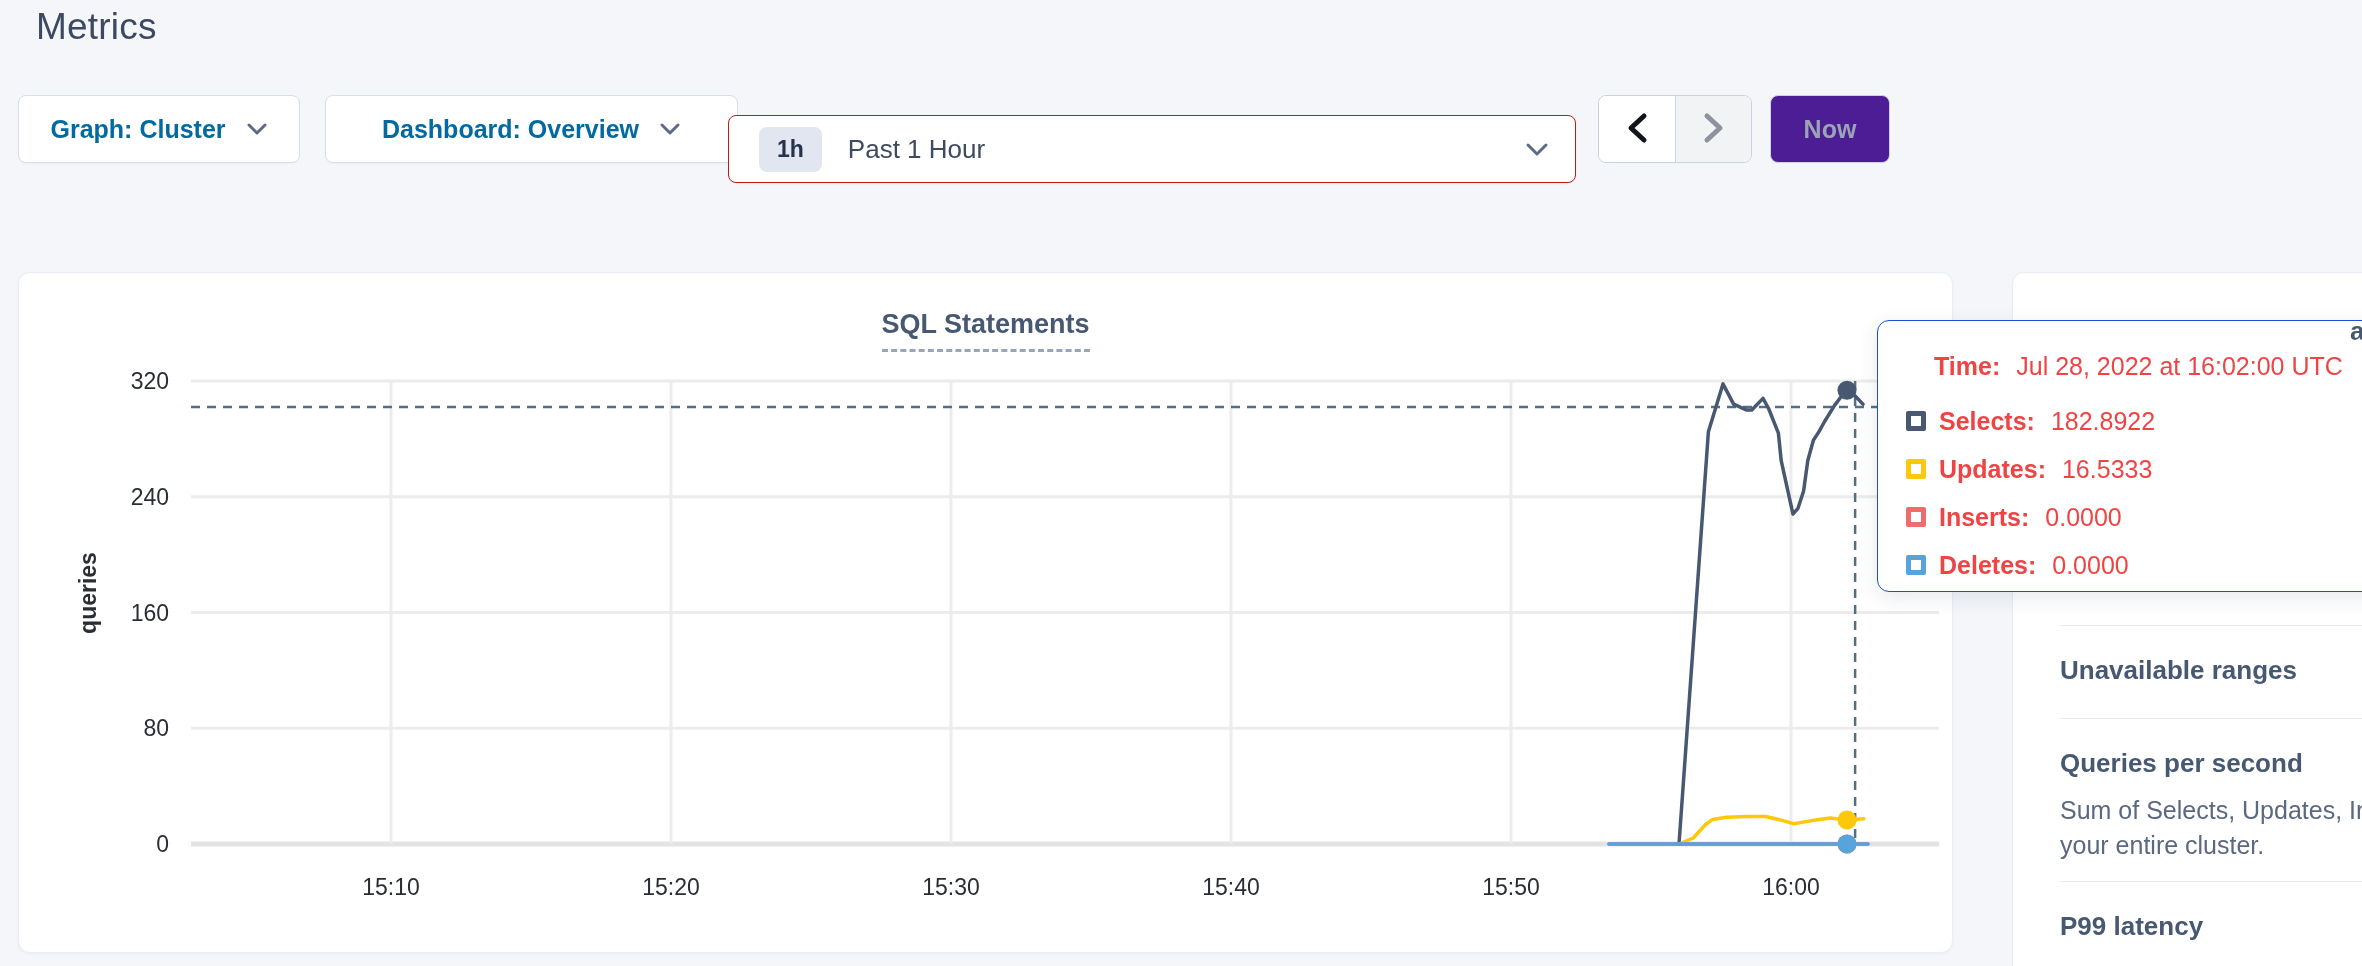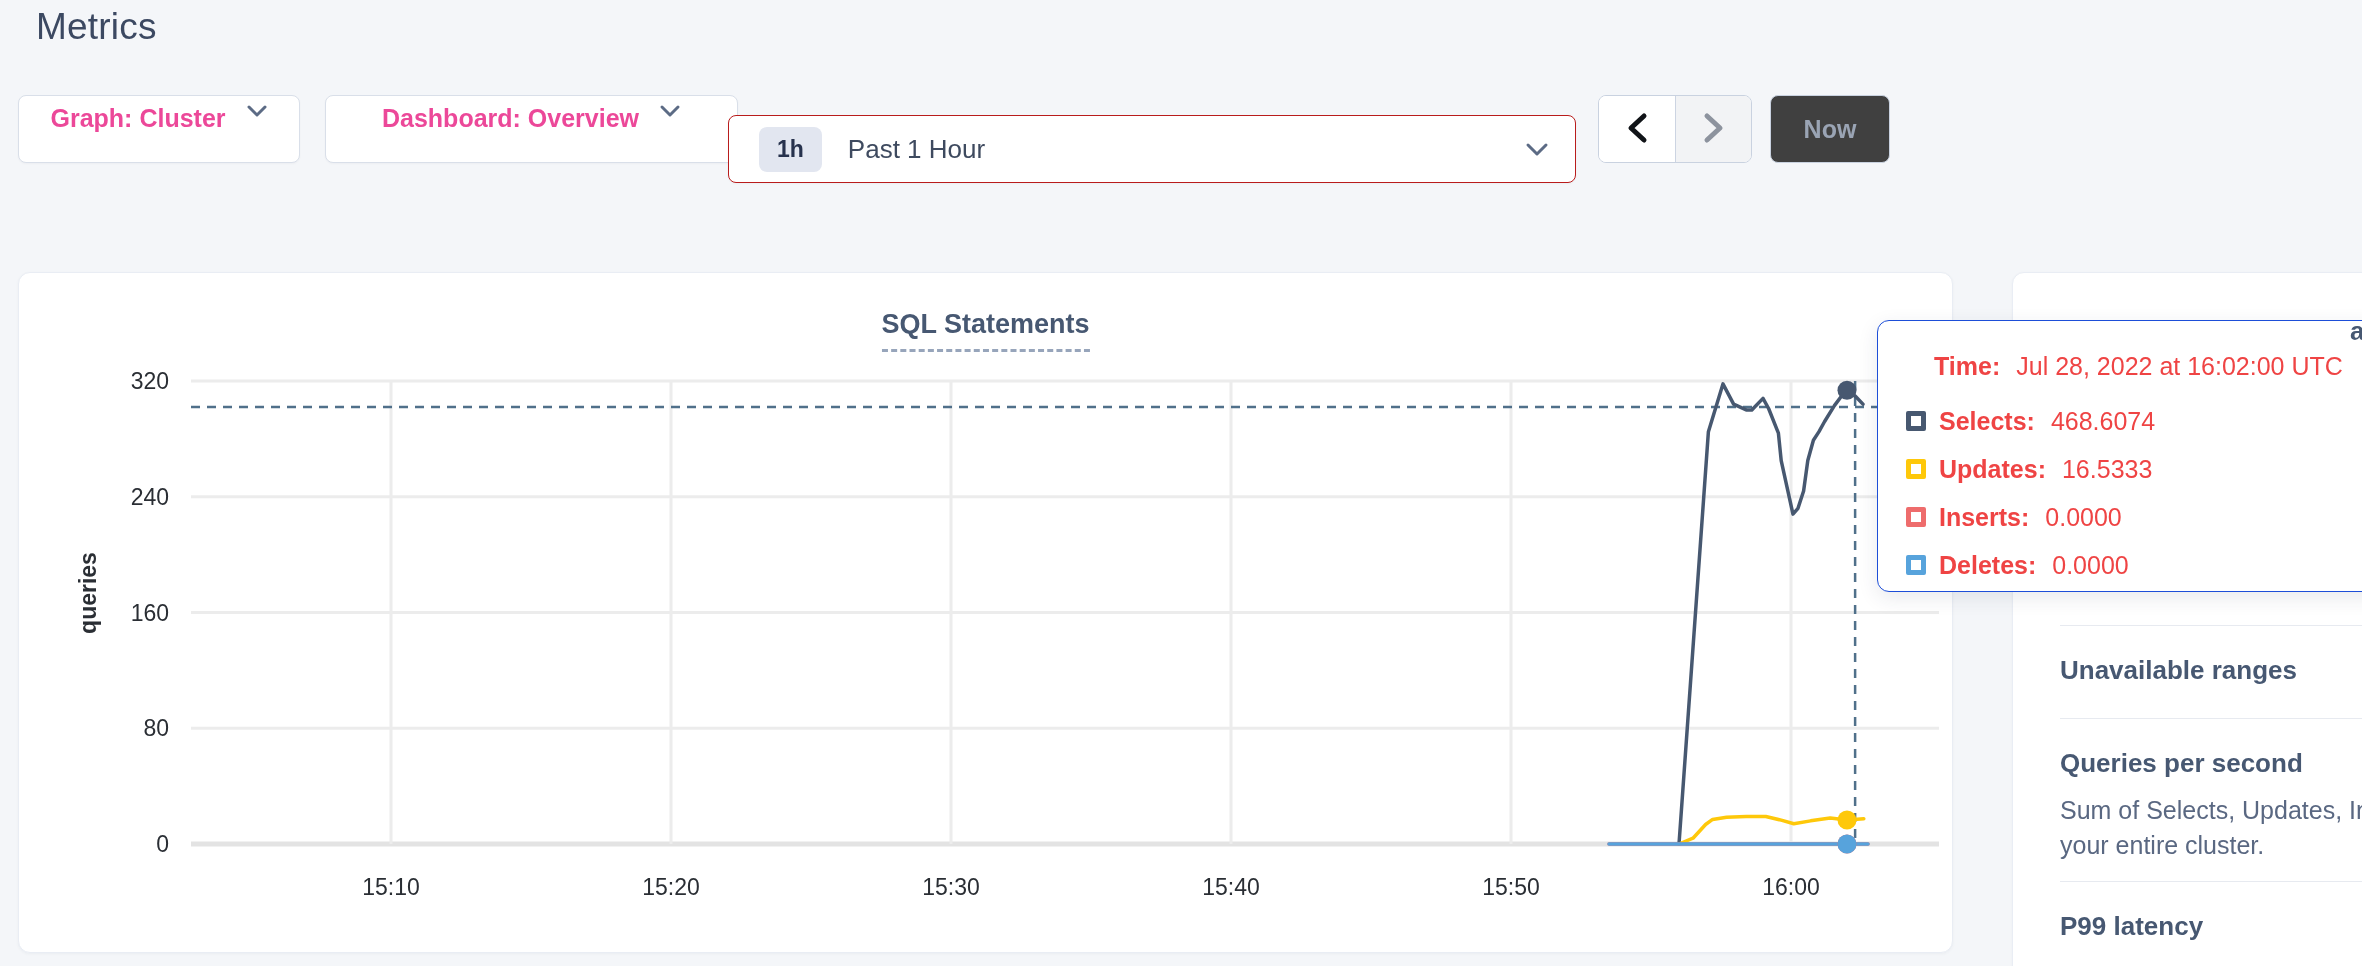--- a/index.html
+++ b/index.html
@@ -12,22 +12,22 @@
   }
   .page{position:absolute;inset:0;}
   .page-title{
     position:absolute;left:36px;top:6px;margin:0;
     font-size:37px;font-weight:400;color:#3c4962;letter-spacing:.2px;
   }
   
   .tb-btn{
     position:absolute;top:95px;height:68px;box-sizing:border-box;
     background:#fff;border:1px solid #d9dfe9;border-radius:8px;
-    display:flex;justify-content:center;gap:20px;
-    font-size:25px;font-weight:700;color:#ec4899;cursor:pointer;
+    display:flex;align-items:center;justify-content:center;gap:20px;
+    font-size:25px;font-weight:700;color:#0369a1;cursor:pointer;
     box-shadow:0 1px 2px rgba(40,50,80,.04);
     padding:8px 18px;
   }
   #btn-graph{left:18px;width:282px;}
   #btn-dash{left:325px;width:413px;}
   .time-select{
     position:absolute;left:728px;top:95px;width:848px;height:68px;box-sizing:border-box;
     background:#fff;border:1px solid #b91c1c;border-radius:8px;
     display:flex;align-items:center;cursor:pointer;
     box-shadow:0 1px 2px rgba(40,50,80,.04);
@@ -45,21 +45,21 @@
     border:1px solid #c9d2e0;border-radius:8px;background:#fff;
     display:flex;overflow:hidden;
   }
   .pager-half{
     width:50%;display:flex;align-items:center;justify-content:center;cursor:pointer;
     background:#fff;border:none;padding:0;
   }
   .pager-half.disabled{background:#f2f3f5;cursor:default;border-left:1px solid #ccd4e2;}
   .now-btn{
     position:absolute;left:1770px;top:95px;width:120px;height:68px;box-sizing:border-box;
-    background:#404040;border:1px solid #c9d2e0;border-radius:8px;
+    background:#4c1d95;border:1px solid #c9d2e0;border-radius:8px;
     font-size:25px;font-weight:700;color:#9aa4b4;
     display:flex;align-items:center;justify-content:center;cursor:default;
     font-family:"Liberation Sans",sans-serif;
   }
   
   .chart-card{
     position:absolute;left:18px;top:272px;width:1935px;height:681px;box-sizing:border-box;
     background:#fff;border:1px solid #e9edf4;border-radius:12px;
     box-shadow:0 1px 3px rgba(60,70,90,.05);
   }
@@ -219,21 +219,21 @@
   <span class="sb-fragment">a</span>
 
   <div class="tooltip">
     <div class="tt-time">
       <span class="tt-label">Time:</span><span>Jul 28, 2022 at 16:02:00 UTC</span>
     </div>
     <div class="tt-rows" id="tooltip-rows">
         <div class="tt-row">
           <span class="tt-swatch" style="border-color: rgb(71, 88, 112);"></span>
           <span class="tt-label">Selects:</span>
-          <span>468.6074</span>
+          <span>182.8922</span>
         </div>
         <div class="tt-row">
           <span class="tt-swatch" style="border-color: rgb(254, 200, 10);"></span>
           <span class="tt-label">Updates:</span>
           <span>16.5333</span>
         </div>
         <div class="tt-row">
           <span class="tt-swatch" style="border-color: rgb(238, 108, 108);"></span>
           <span class="tt-label">Inserts:</span>
           <span>0.0000</span>

